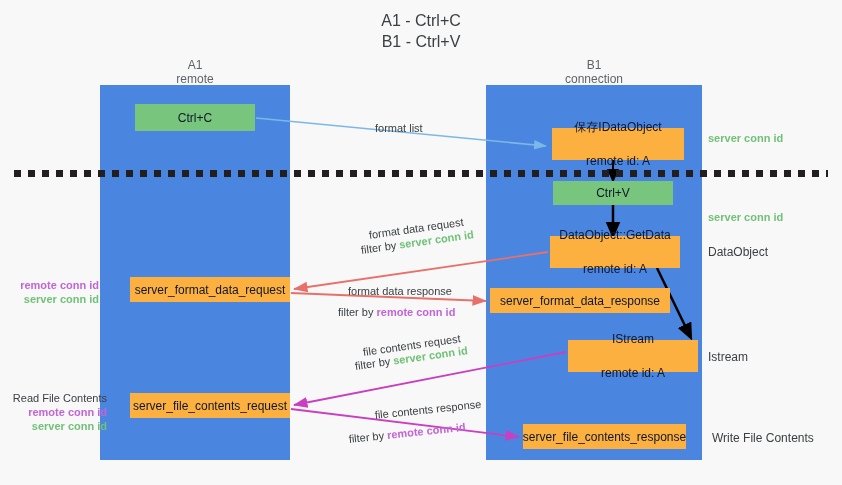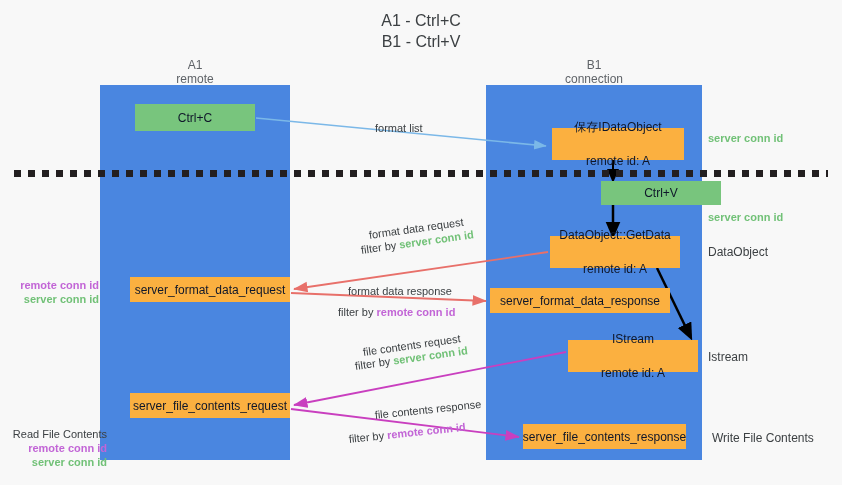--- a/index.html
+++ b/index.html
@@ -47,21 +47,21 @@
     color:#0f172a;
     font-size:12px;line-height:14px;
     padding:3px 4px;
   }
   .box.green{background:#78c57d;}
   .box.orange{background:#fbb040;}
   .box .l2{display:block;margin-top:20px;}
 
   #box-ctrlc{left:135px;top:104px;width:120px;height:27px;}
   #box-idataobject{left:552px;top:128px;width:132px;height:32px;}
-  #box-ctrlv{left:553px;top:181px;width:120px;height:24px;margin-left:48px;}
+  #box-ctrlv{left:553px;top:181px;width:120px;height:24px;}
   #box-getdata{left:550px;top:236px;width:130px;height:32px;}
   #box-sfdreq{left:130px;top:277px;width:160px;height:25px;}
   #box-sfdresp{left:490px;top:288px;width:180px;height:25px;}
   #box-istream{left:568px;top:340px;width:130px;height:32px;}
   #box-sfcreq{left:130px;top:393px;width:160px;height:25px;}
   #box-sfcresp{left:523px;top:424px;width:163px;height:25px;}
 
   
   .anno{font-size:11px;line-height:14px;}
   .green-t{color:#71c177;font-weight:bold;}
@@ -69,21 +69,21 @@
   .plain-t{color:#3c4043;}
 
   #anno-sci-1{left:708px;top:131px;}
   #anno-sci-2{left:708px;top:210px;}
   #anno-dataobject{left:708px;top:245px;font-size:12px;color:#3c4043;}
   #anno-istream{left:708px;top:350px;font-size:12px;color:#3c4043;}
   #anno-writefile{left:712px;top:431px;font-size:12px;color:#3c4043;}
 
   #anno-left-1{left:7px;top:278px;width:92px;text-align:right;}
   #anno-left-2{left:7px;top:391px;width:100px;text-align:right;}
-  #anno-left-2 .hdr{color:#3c4043;font-weight:normal;font-size:11px;margin-top:36px;}
+  #anno-left-2 .hdr{color:#3c4043;font-weight:normal;font-size:11px;}
 
   
   .edge-label{font-size:11px;line-height:15px;color:#3c4043;white-space:nowrap;}
 
   #lbl-formatlist{left:375px;top:111px;margin-top:10px;}
 
   #lbl-fdreq{left:368px;top:228px;transform:rotate(-8deg);transform-origin:left top;}
   #lbl-fdfilter{left:360px;top:243px;transform:rotate(-8deg);transform-origin:left top;}
   #lbl-fdresp{left:348px;top:284px;}
   #lbl-fdrespfilter{left:338px;top:305px;}

